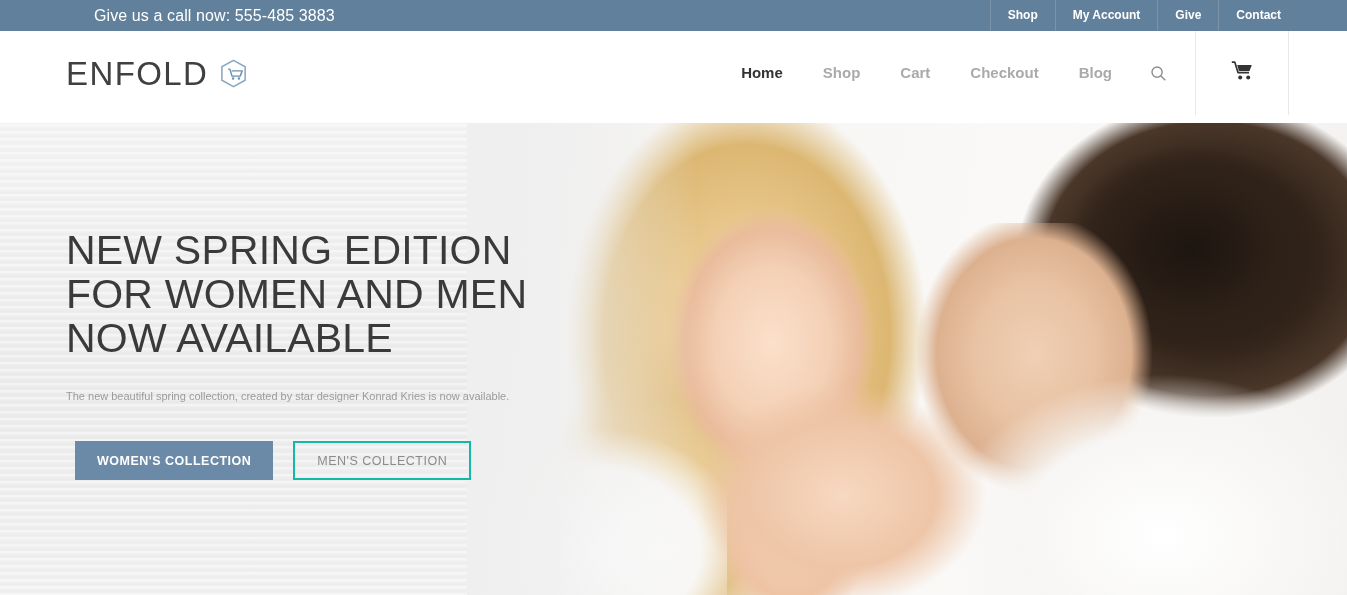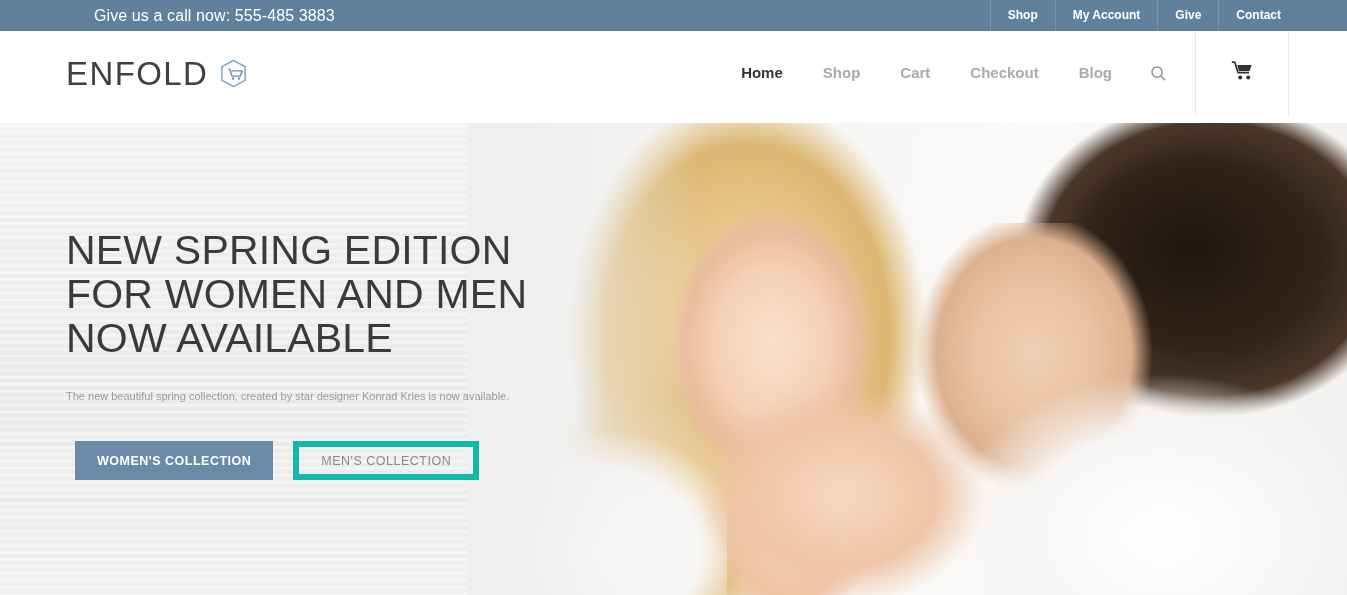--- a/index.html
+++ b/index.html
@@ -172,21 +172,21 @@
     display:inline-flex; align-items:center; justify-content:center;
     font-size:12.5px; letter-spacing:.5px; text-decoration:none;
     height:39px; cursor:pointer; white-space:nowrap;
   }
   .btn-primary{
     background:#6a8aa8; color:#ffffff; font-weight:bold;
     padding:0 22px; border:none;
   }
   .btn-outline{
     background:transparent; color:#8b8b8b; font-weight:normal;
-    padding:0 22px; border:6px solid #14b8a6;
+    padding:0 22px; border:2px solid #14b8a6;
   }
 </style>
 </head>
 <body>
 
 <div class="page">
 
   <div class="topbar">
     <div class="topbar-phone">Give us a call now: 555-485 3883</div>
 

